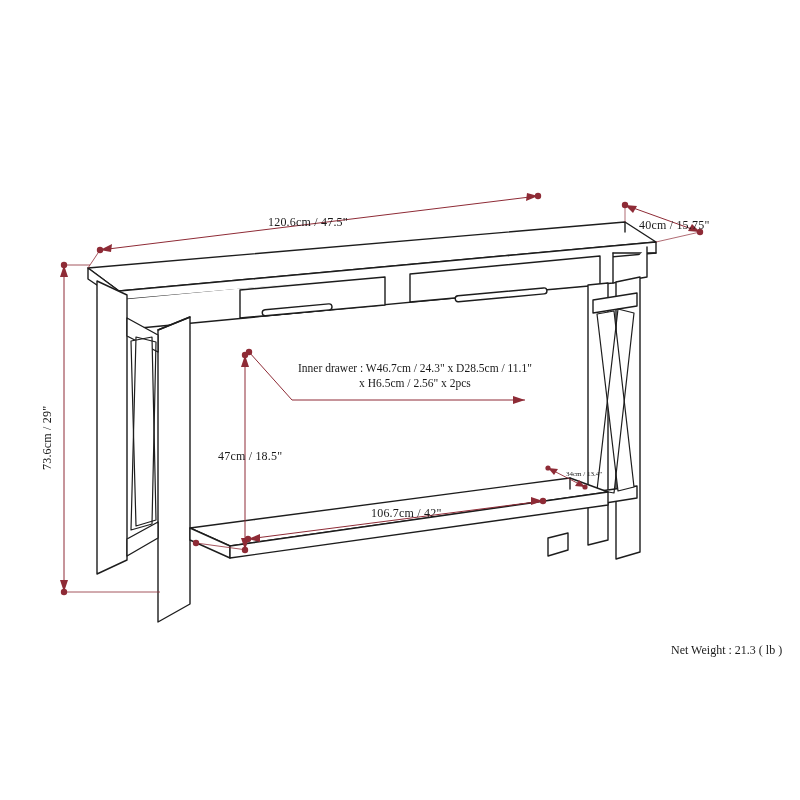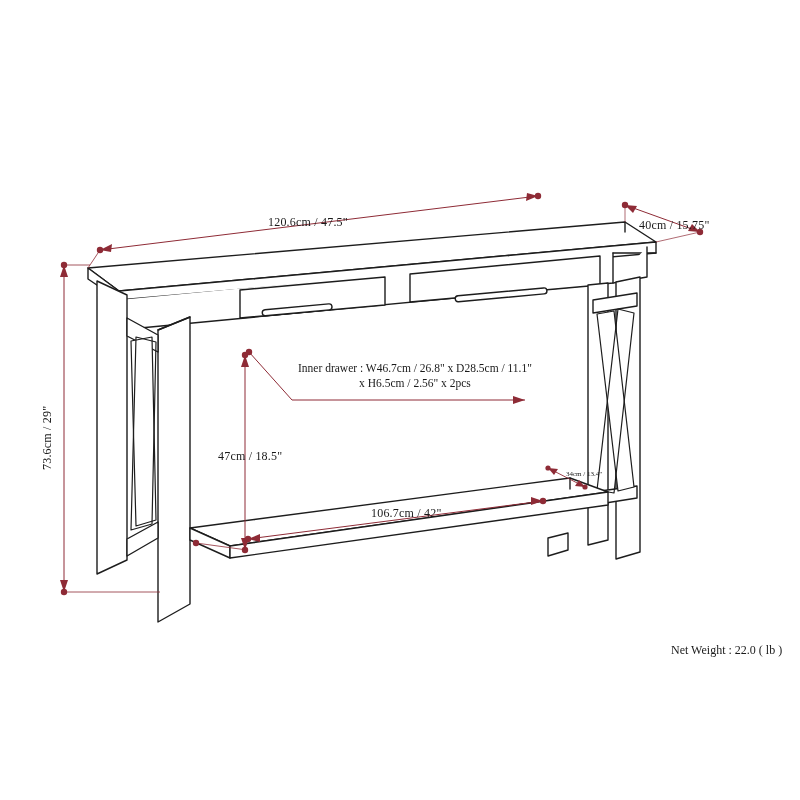--- a/index.html
+++ b/index.html
@@ -210,19 +210,19 @@
 
   <div class="dim-label" style="left:218px; top:449px;">47cm / 18.5"</div>
 
   <div class="dim-label" style="left:371px; top:506px;">106.7cm / 42"</div>
 
   <div class="tiny-label" style="left:566px; top:470px;">
     <span>34cm / 13.4"</span>
   </div>
 
   <div class="callout-label" style="left:298px; top:361px;">
-    <div>Inner drawer : W46.7cm / 26.8" x D28.5cm / 11.1"</div>
+    <div>Inner drawer : W46.7cm / 24.3" x D28.5cm / 11.1"</div>
     <div>x H6.5cm / 2.56" x 2pcs</div>
   </div>
 
-  <div class="weight-label" style="left:671px; top:643px;">Net Weight : 22.0 ( lb )</div>
+  <div class="weight-label" style="left:671px; top:643px;">Net Weight : 21.3 ( lb )</div>
 
 </div>
 
 </body></html>

